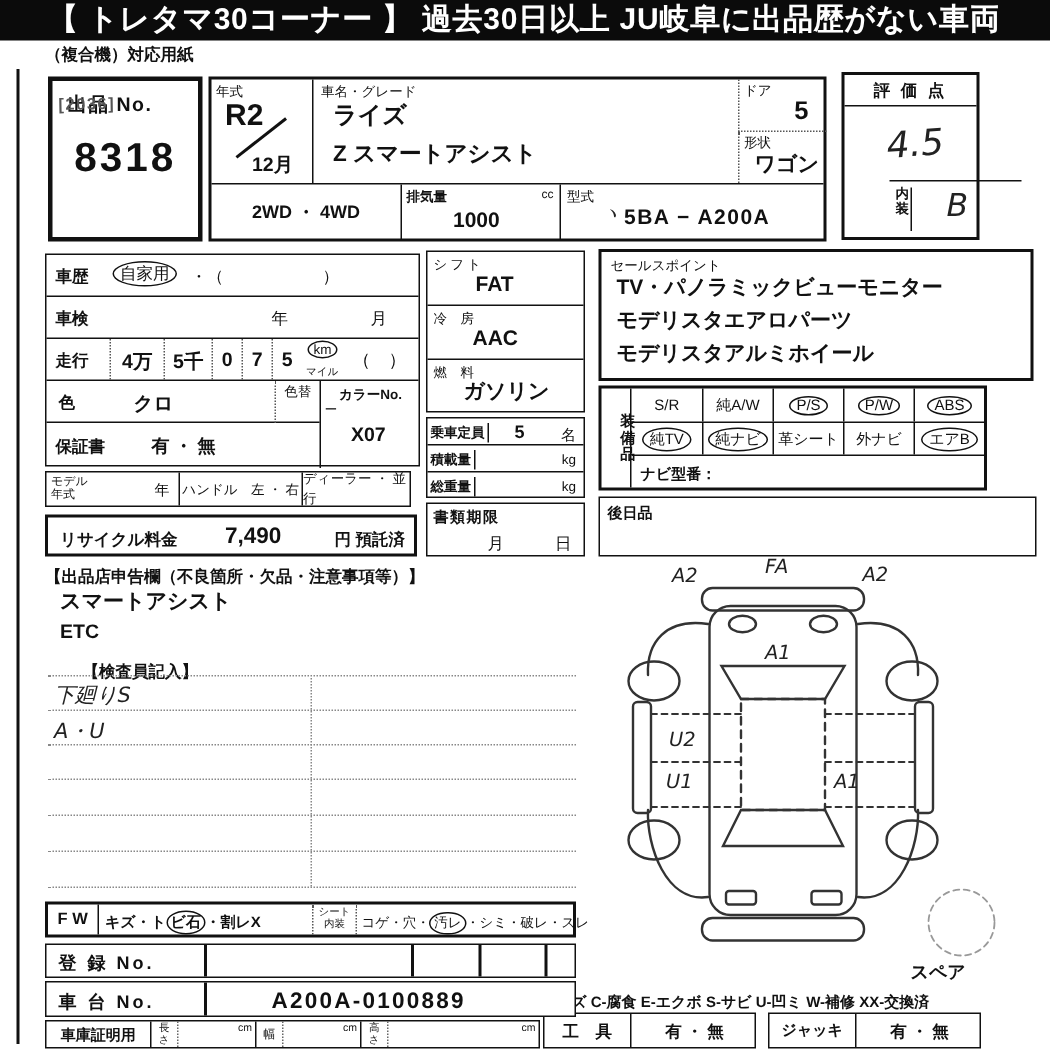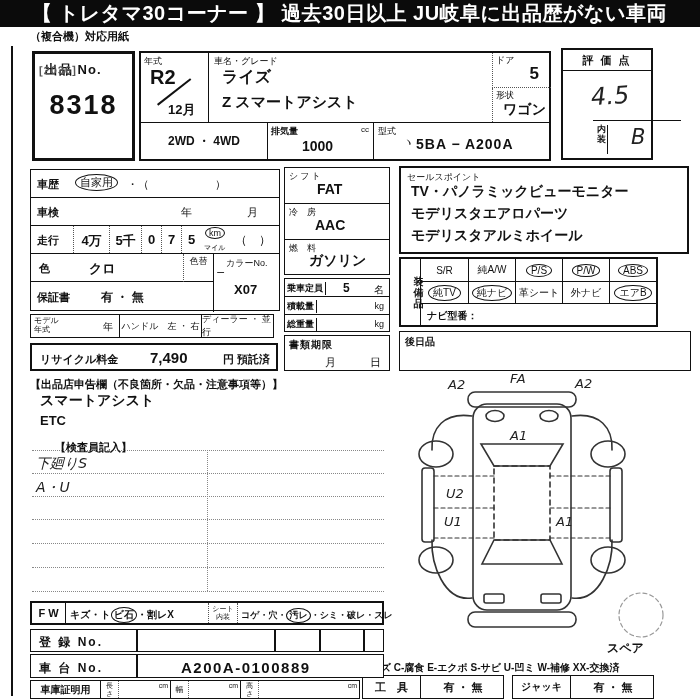--- a/index.html
+++ b/index.html
@@ -106,21 +106,21 @@
       <span class="abs" style="left:173px;top:17px;font-size:7px;">マイル</span>
       <span class="abs" style="left:204px;top:6px;font-size:12px;">（　）</span>
     </div>
     <div class="abs" style="left:0;top:84px;width:182px;height:28px;border-bottom:1.5px solid #111;">
       <span class="abs" style="left:8px;top:7px;font-size:11px;font-weight:bold;">色</span>
       <span class="abs val" style="left:58px;top:6px;font-size:13px;">クロ</span>
       <span class="abs stack dotL" style="left:152px;top:0;width:30px;height:28px;font-size:9px;padding-top:3px;">色替</span>
     </div>
     <div class="abs" style="left:182px;top:84px;width:68px;height:58px;border-left:1.5px solid #111;">
       <span class="abs hand" style="left:2px;top:12px;font-size:11px;">−</span>
-      <span class="abs" style="left:12px;top:3px;font-size:9px;font-weight:normal;">カラーNo.</span>
+      <span class="abs" style="left:12px;top:3px;font-size:9px;font-weight:bold;">カラーNo.</span>
       <span class="abs val" style="left:20px;top:28px;font-size:13px;">X07</span>
     </div>
     <div class="abs" style="left:0;top:112px;width:182px;height:30px;">
       <span class="abs" style="left:6px;top:8px;font-size:11px;font-weight:bold;">保証書</span>
       <span class="abs val" style="left:70px;top:7px;font-size:12px;">有 ・ 無</span>
     </div>
   </div>
 
   <div class="box" style="left:284px;top:167px;width:106px;height:108px;">
     <div class="abs" style="left:0;top:0;width:100%;height:36px;border-bottom:1.5px solid #111;">
@@ -277,21 +277,21 @@
   <div class="abs dotB" style="left:32px;top:567px;width:352px;height:1px;"></div>
   <div class="abs dotB" style="left:32px;top:591px;width:352px;height:1px;"></div>
   <div class="abs" style="left:207px;top:452px;width:1px;height:139px;border-left:1px dotted #888;"></div>
 
   <div class="box b2" style="left:30px;top:601px;width:354px;height:24px;">
     <span class="abs ctr" style="left:0;top:0;width:34px;height:100%;border-right:1.5px solid #111;font-size:11px;font-weight:bold;">F W</span>
     <span class="abs" style="left:38px;top:4px;font-size:10px;font-weight:bold;white-space:nowrap;"><i style="font-style:normal;">キズ・ト</i><i class="circ" style="font-style:normal;padding:0 2px;">ビ石</i><i style="font-style:normal;">・割レX</i></span>
     <span class="abs ctr" style="left:176px;top:0;width:30px;height:100%;border-left:1.5px dotted #555;border-right:1.5px dotted #555;">
         <i class="stack" style="font-style:normal;width:26px;font-size:7px;">シート内装</i>
       </span>
-    <span class="abs" style="left:209px;top:5px;font-size:9px;font-weight:bold;white-space:nowrap;"><i style="font-style:normal;">コゲ・穴・</i><i class="circ" style="font-style:normal;padding:0 2px;">汚レ</i><i style="font-style:normal;">・シミ・破レ・スレ</i></span>
+    <span class="abs" style="left:209px;top:5px;font-size:9px;font-weight:normal;white-space:nowrap;"><i style="font-style:normal;">コゲ・穴・</i><i class="circ" style="font-style:normal;padding:0 2px;">汚レ</i><i style="font-style:normal;">・シミ・破レ・スレ</i></span>
   </div>
 
   <div class="box" style="left:30px;top:629px;width:354px;height:23px;">
     <span class="abs" style="left:8px;top:4px;font-size:12px;font-weight:bold;letter-spacing:2px;">登 録 No.</span>
     <span class="abs" style="left:105px;top:0;width:1.5px;height:100%;background:#111;"></span>
     <span class="abs" style="left:243px;top:0;width:1.5px;height:100%;background:#111;"></span>
     <span class="abs" style="left:288px;top:0;width:1.5px;height:100%;background:#111;"></span>
     <span class="abs" style="left:332px;top:0;width:1.5px;height:100%;background:#111;"></span>
   </div>
   <div class="box" style="left:30px;top:654px;width:354px;height:24px;">

